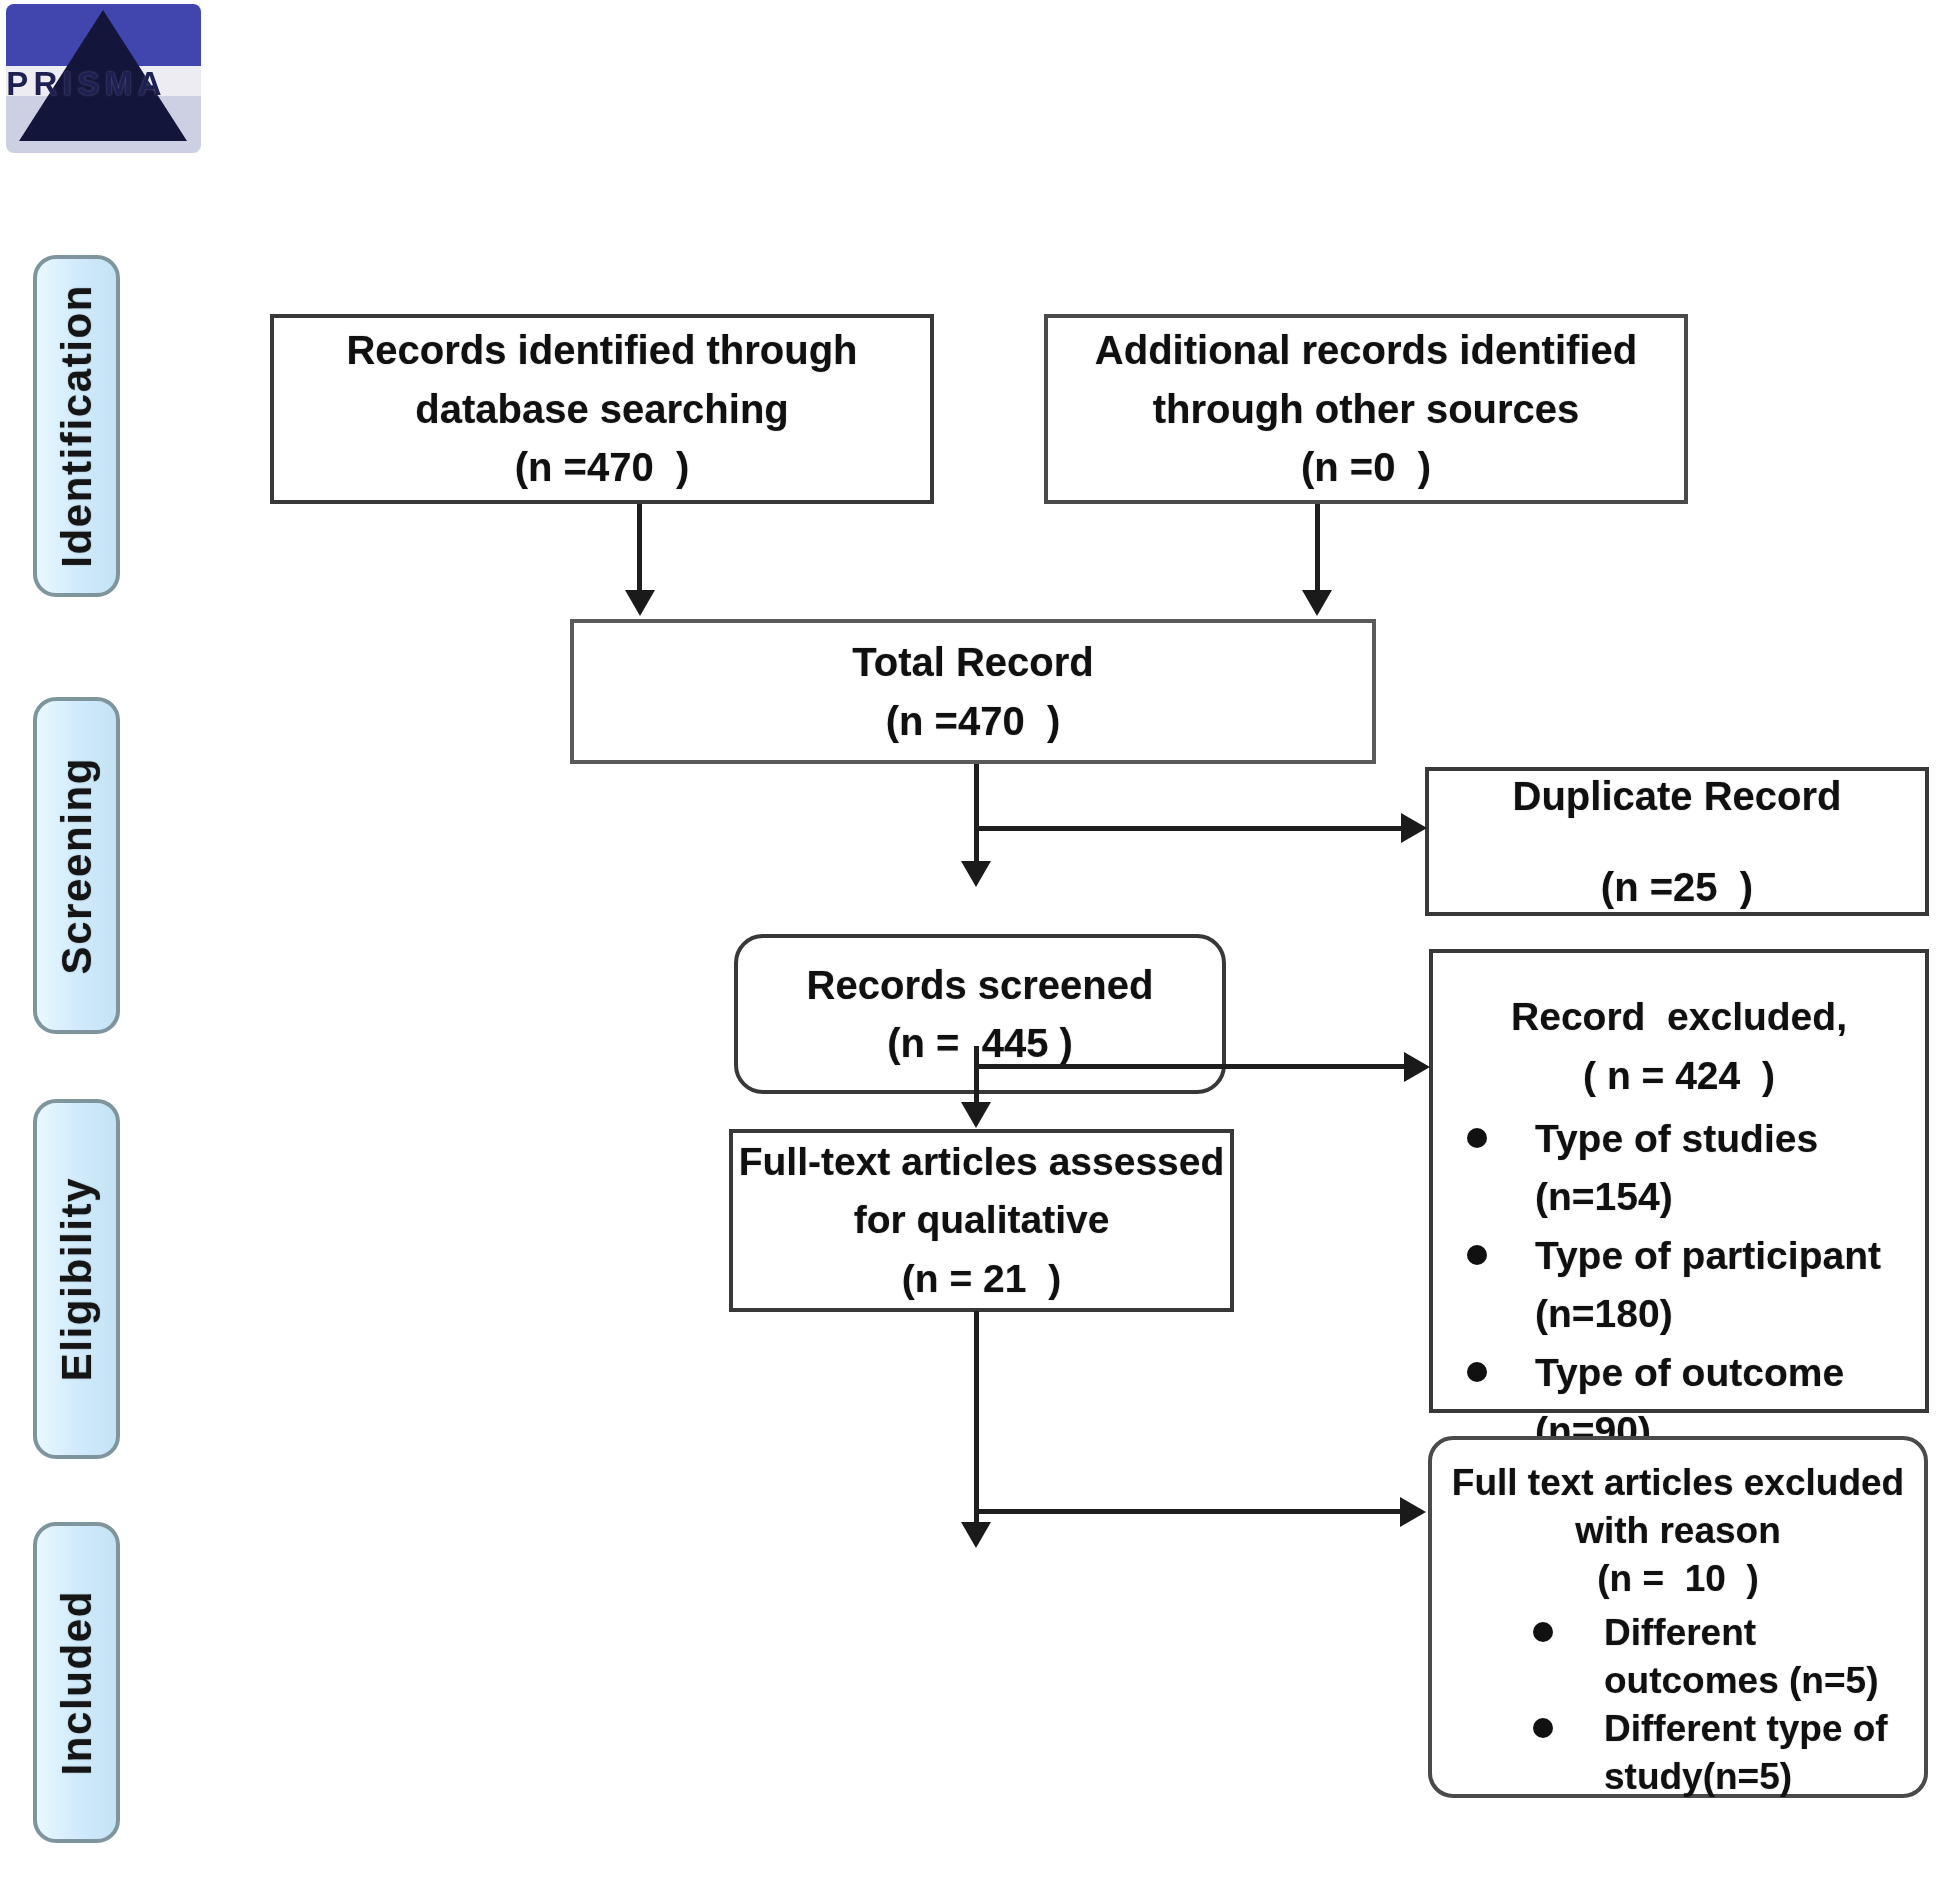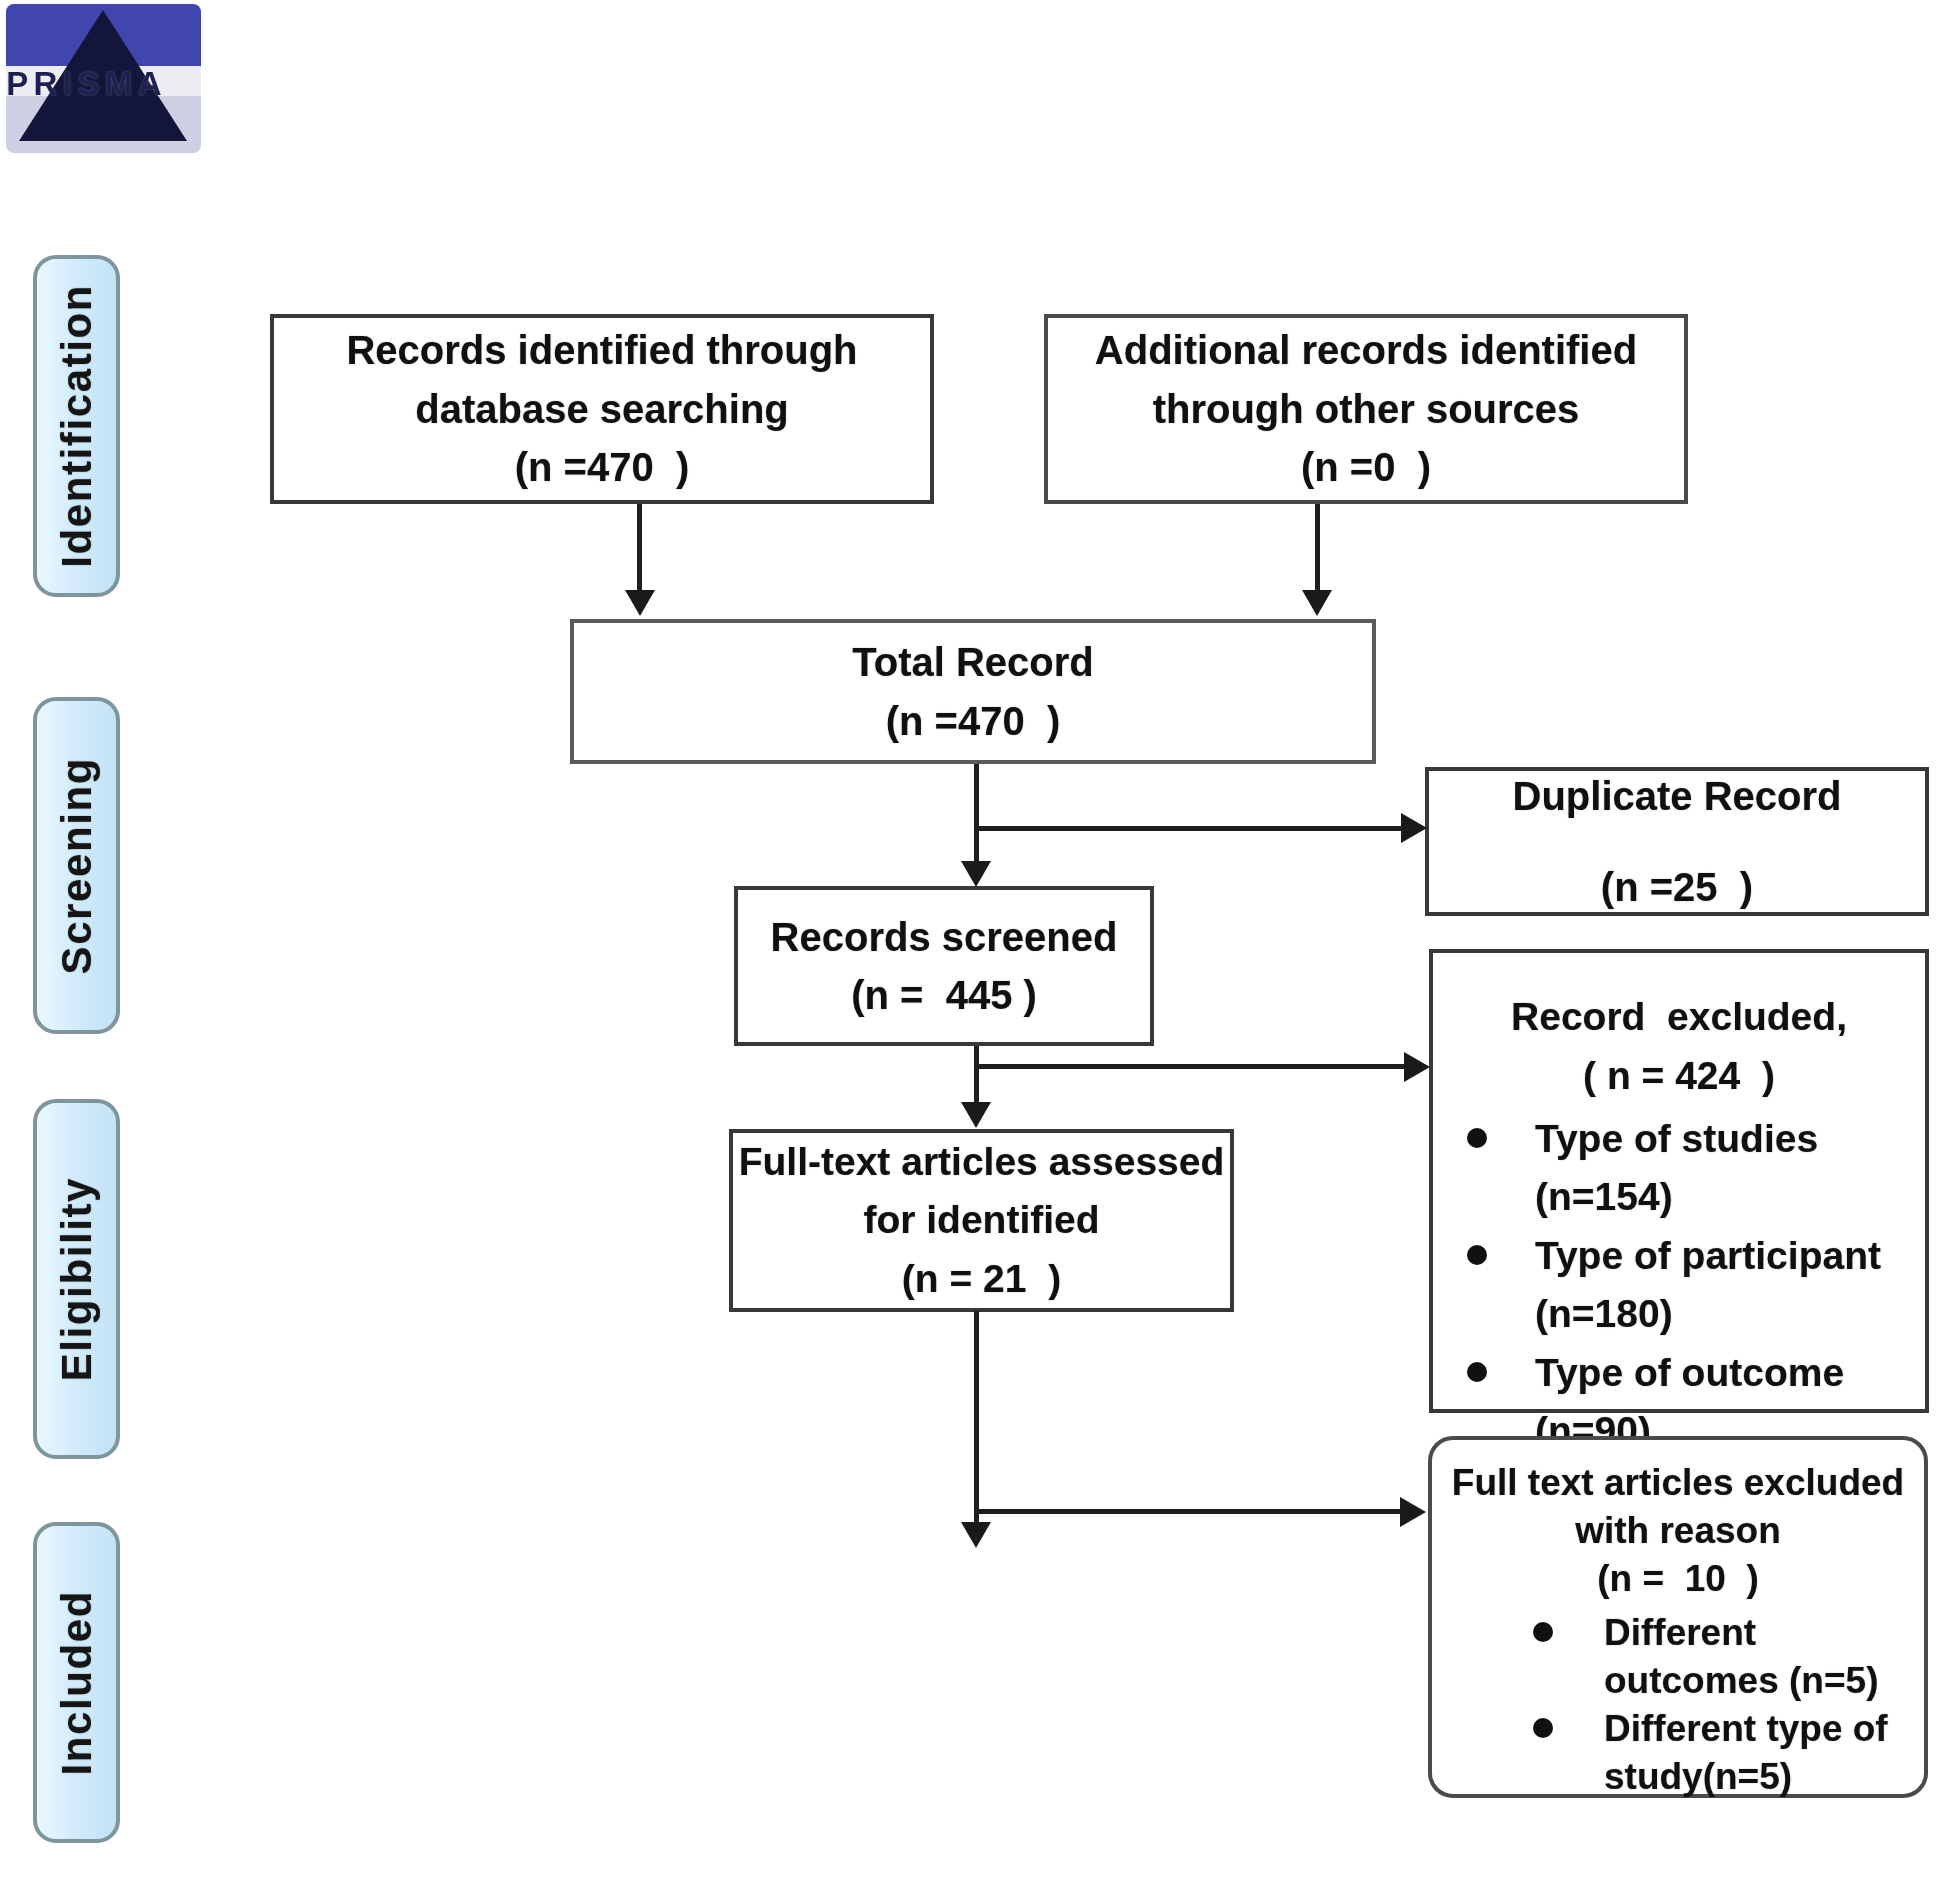--- a/index.html
+++ b/index.html
@@ -57,21 +57,21 @@
     box-sizing:border-box;
     display:flex;flex-direction:column;justify-content:center;
     font-weight:700;text-align:center;
     text-shadow:0 0 1.6px rgba(0,0,0,0.3);
   }
   .box .bline{font-size:40px;line-height:1.46;white-space:pre;}
   .box-records-identified{left:270px;top:314px;width:664px;height:190px;}
   .box-additional-records{left:1044px;top:314px;width:644px;height:190px;border-color:#4a4a4a;}
   .box-total-record{left:570px;top:619px;width:806px;height:145px;border-color:#5a5a5a;}
   .box-duplicate-record{left:1425px;top:767px;width:504px;height:149px;gap:32px;}
-  .box-records-screened{left:734px;top:886px;width:420px;height:160px;}
+  .box-records-screened{left:734px;top:934px;width:492px;height:160px;border-radius:29px;}
   .box-record-excluded{left:1429px;top:949px;width:500px;height:464px;justify-content:flex-start;padding-top:35px;}
   .box-record-excluded .bline{font-size:39px;line-height:1.5;}
   .box-full-text-assessed{left:729px;top:1129px;width:505px;height:183px;}
   .box-full-text-assessed .bline{font-size:39px;line-height:1.5;}
   .box-full-text-excluded{left:1428px;top:1436px;width:500px;height:362px;justify-content:flex-start;padding-top:18.7px;border-color:#4a4a4a;border-radius:25px;}
   .box-full-text-excluded .bline{font-size:37px;line-height:1.3;}
   .box-studies-included{left:720px;top:1549px;width:518px;height:183px;}
   .box-studies-included .bline{font-size:39px;line-height:1.44;}
 
   
@@ -168,21 +168,21 @@
       </div>
       <div class="bullet-row">
         <div class="bullet-dot"></div>
         <div class="bullet-text">Type of outcome (n=90)</div>
       </div>
     </div>
   </div>
 
   <div class="box box-full-text-assessed">
     <div class="bline">Full-text articles assessed</div>
-    <div class="bline">for identified</div>
+    <div class="bline">for qualitative</div>
     <div class="bline">(n = 21  )</div>
   </div>
 
   <div class="box box-full-text-excluded">
     <div class="bline">Full text articles excluded</div>
     <div class="bline">with reason</div>
     <div class="bline">(n =  10  )</div>
     <div class="bullets">
       <div class="bullet-row">
         <div class="bullet-dot"></div>

